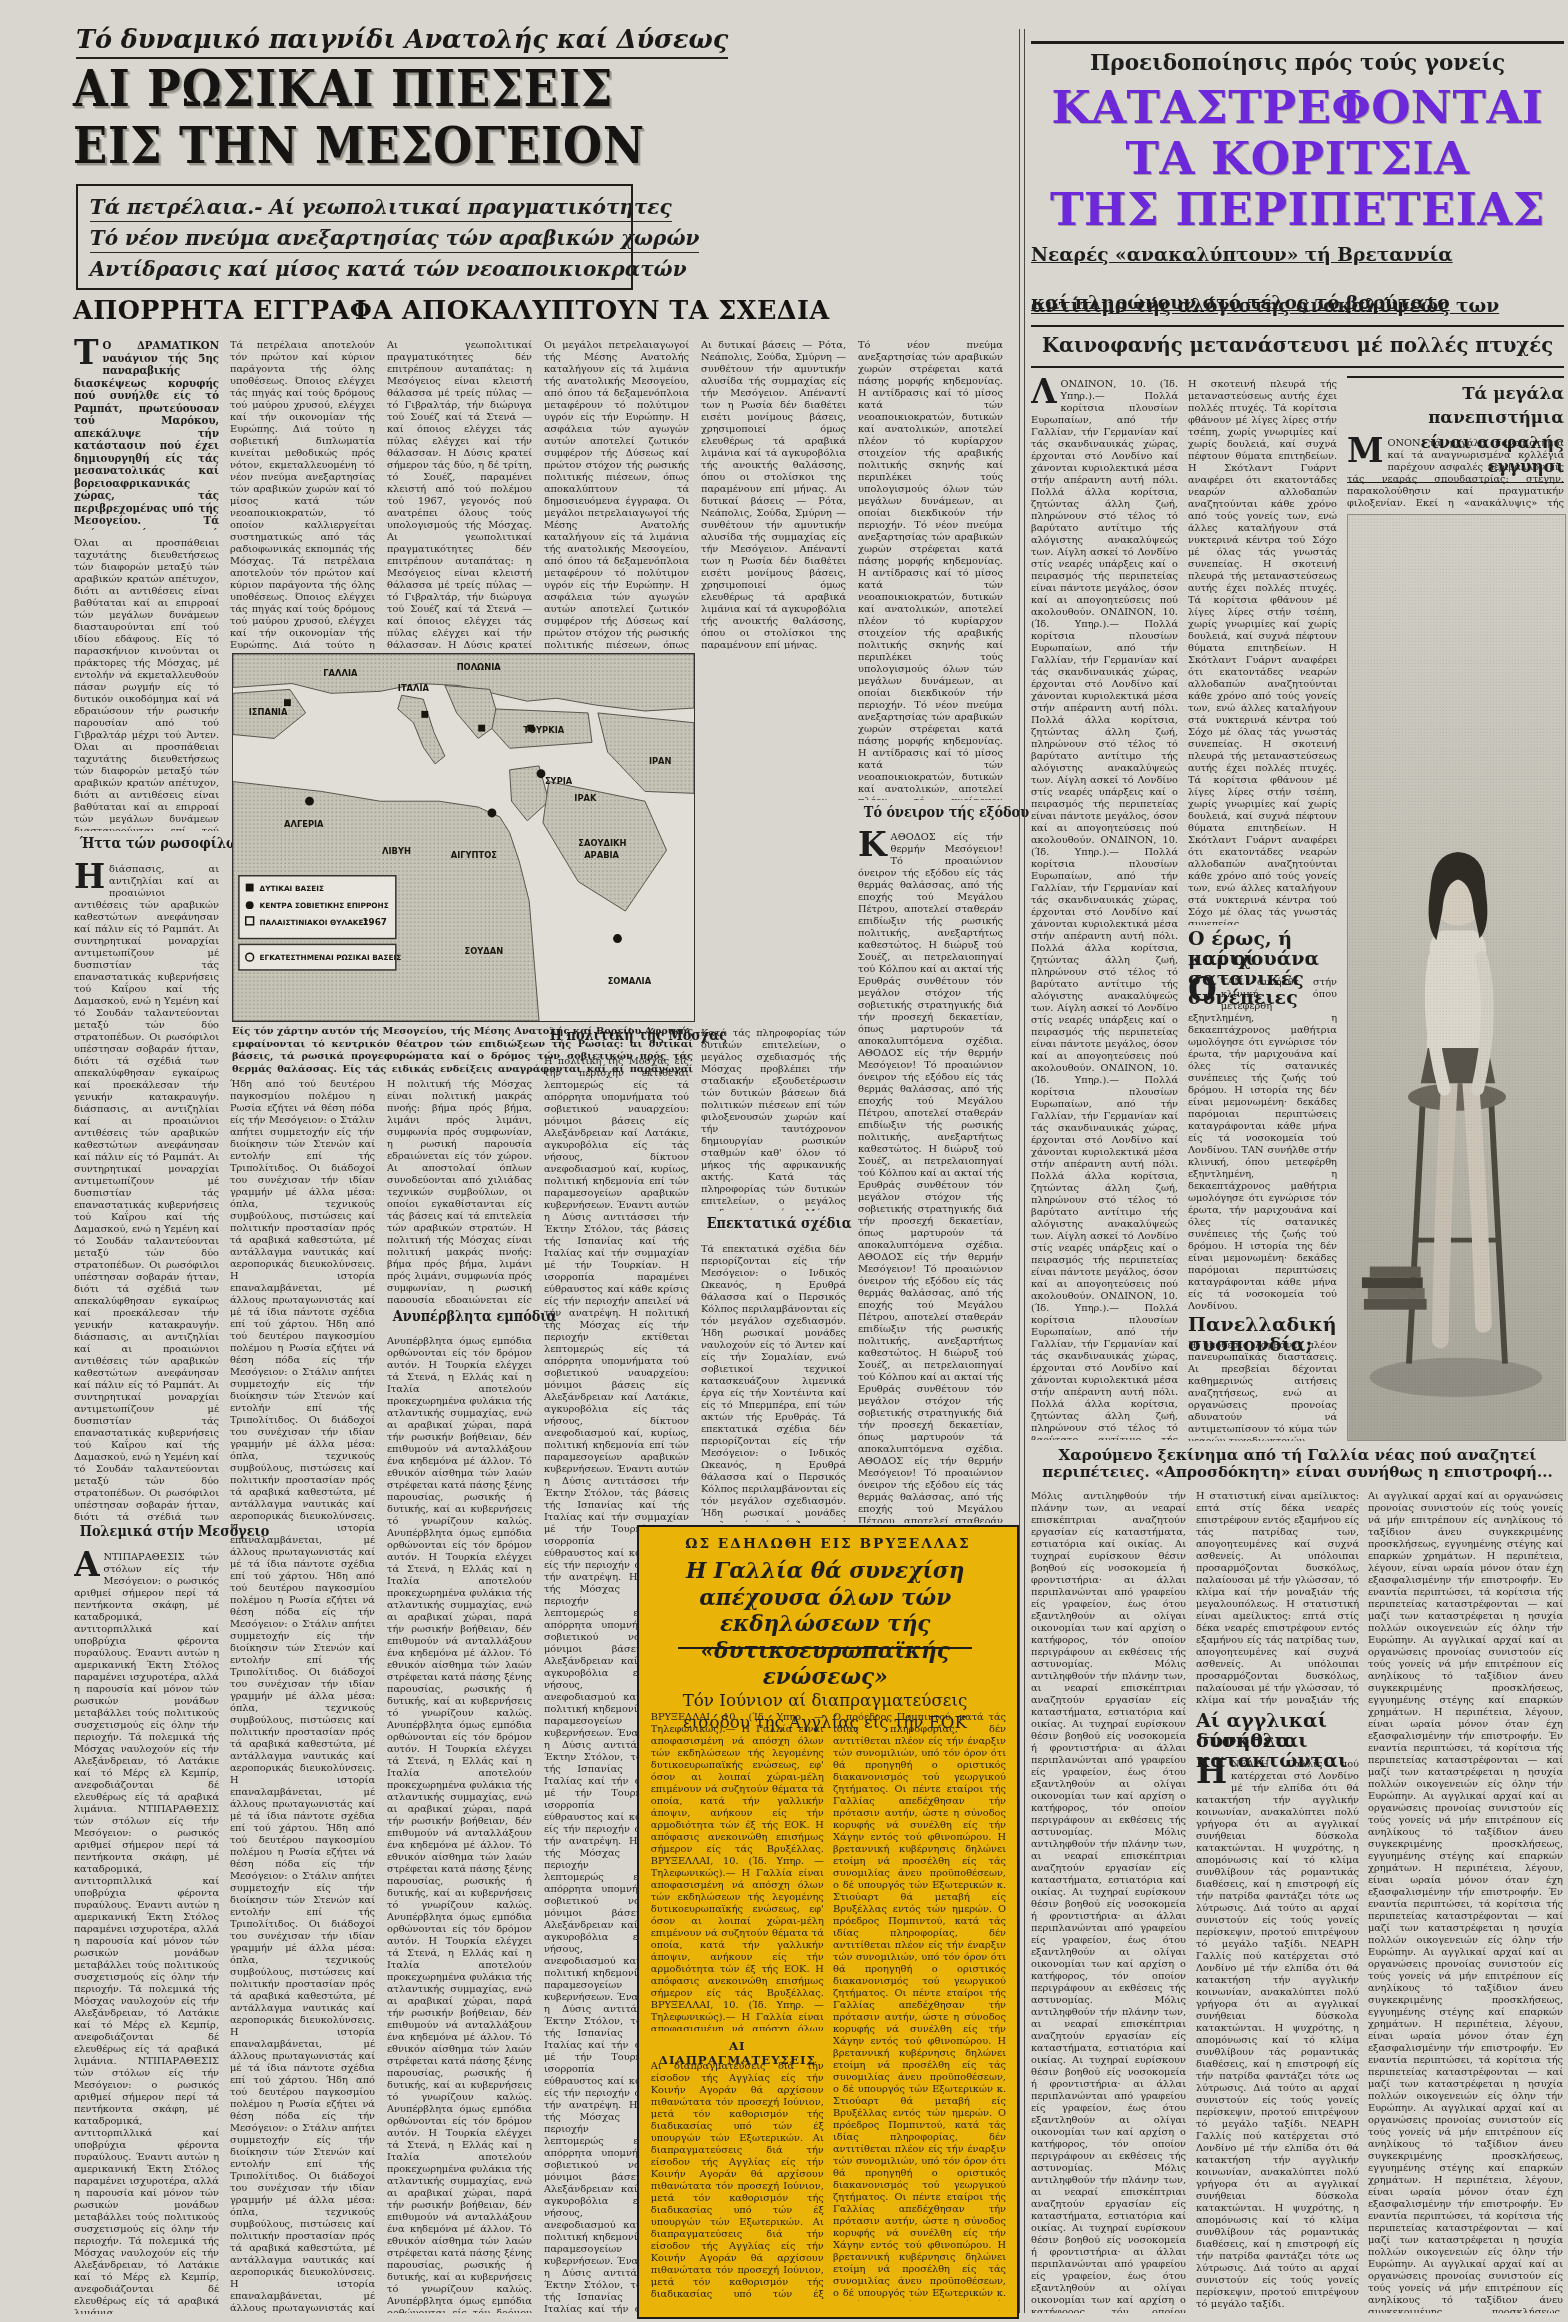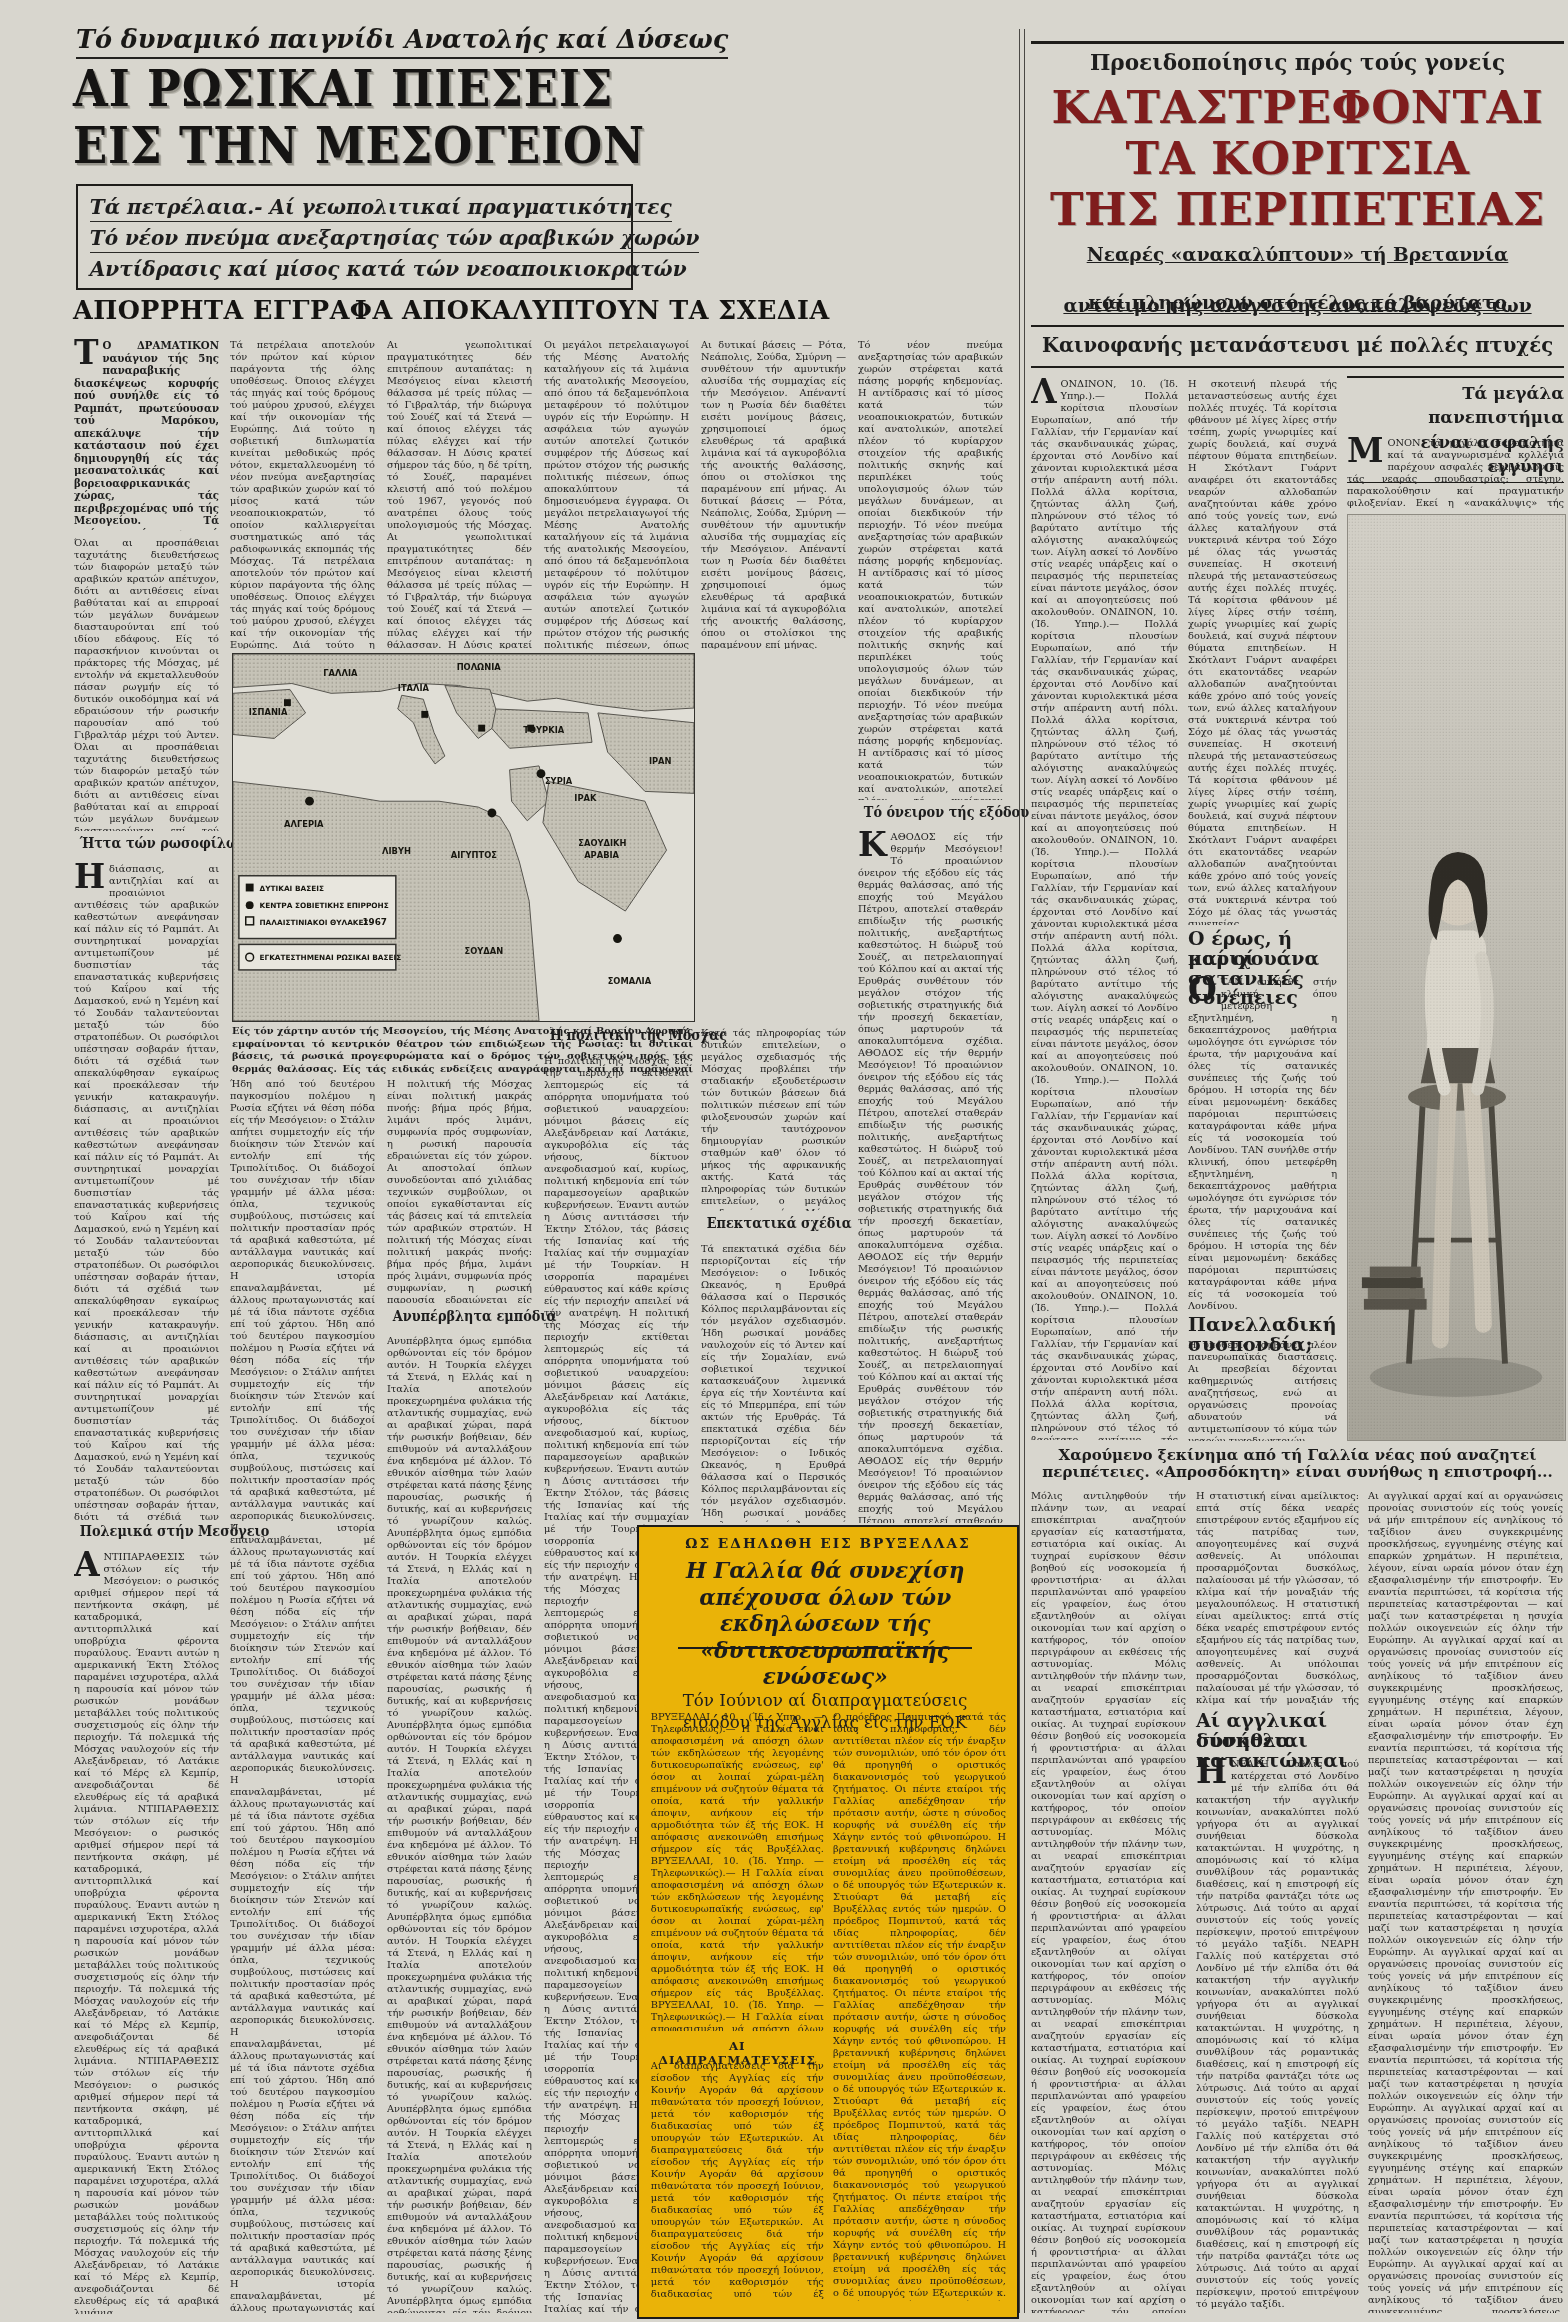--- a/index.html
+++ b/index.html
@@ -22,23 +22,23 @@
     text-shadow:2px 2px 0 #97958c, 2.9px 2.9px 0 #b7b5ac;}
   .kicker{font-weight:bold;font-style:italic;font-size:25.5px;line-height:31px;white-space:nowrap;
     border-bottom:2.9px double #23221f;padding-bottom:2px;color:#1a1917;}
   .deckbox{border:2.9px solid #1e1d1a;padding:6.9px 11.8px 2.9px 11.8px;background:transparent;}
   .deckline{font-weight:bold;font-style:italic;font-size:20px;line-height:28px;
     border-bottom:1.5px solid #2a2926;width:max-content;margin-bottom:2px;}
   .crosshead{font-weight:bold;font-size:26.5px;line-height:31px;letter-spacing:0.5px;white-space:nowrap;
     transform:scaleX(.96);transform-origin:0 50%;color:#141311;}
   
   .warn{font-weight:bold;font-size:21.6px;line-height:29px;text-align:center;border-top:3.9px solid #1e1d1a;padding-top:3.9px;}
-  .rhl{font-weight:bold;font-size:45px;line-height:51px;text-align:center;letter-spacing:0.5px;color:#7f1d1d;
+  .rhl{font-weight:bold;font-size:45px;line-height:51px;text-align:center;letter-spacing:0.5px;color:#6d28d9;
     text-shadow:1px 1px 0 #a3a198;}
-  .rdeck{font-weight:bold;font-size:18.6px;line-height:23.5px;text-align:center;text-decoration:underline;}
+  .rdeck{font-weight:bold;font-size:18.6px;line-height:23.5px;text-align:left;text-decoration:underline;}
   .kain{font-weight:bold;font-size:19.6px;line-height:37px;text-align:center;
     border-top:2.5px solid #1e1d1a;border-bottom:2.5px solid #1e1d1a;}
   .smallhead2{font-weight:bold;font-size:19px;line-height:19.6px;text-align:left;}
   .unihead{font-weight:bold;font-size:16.7px;line-height:24.5px;text-align:center;
     border-top:2px solid #1e1d1a;border-bottom:1.5px solid #1e1d1a;}
   .photocap{font-weight:bold;font-size:15px;line-height:16.7px;text-align:center;}
   .mapcap{font-weight:bold;font-size:9.8px;line-height:12.5px;text-align:justify;overflow:hidden;}
   
   .bbox{border:2.5px solid #1c1b19;background:#eab308;}
   .bkick{font-weight:bold;font-size:13.7px;letter-spacing:2px;text-align:center;}

